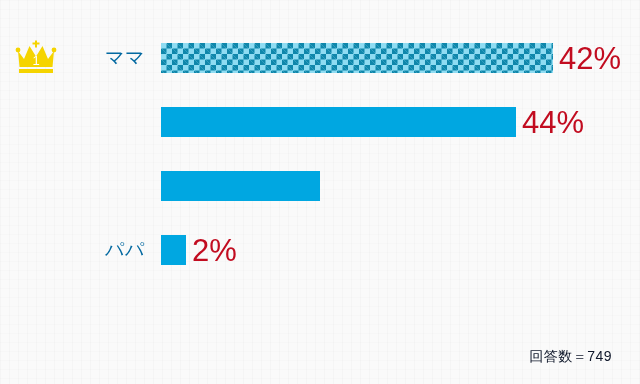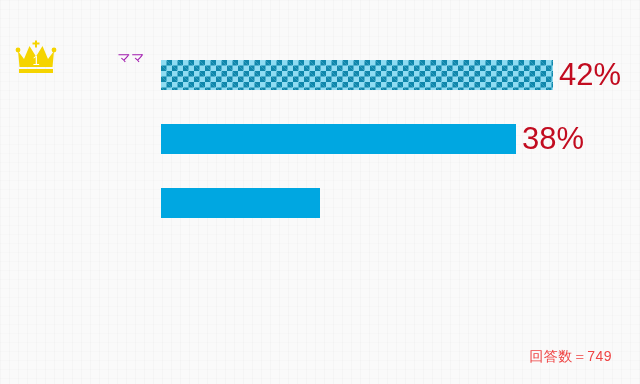--- a/index.html
+++ b/index.html
@@ -62,33 +62,33 @@
   }
 
   .crown-svg { display: block; }
 
   .cat-label {
     position: absolute;
     left: 0;
     width: 147px;
     text-align: right;
     padding-right: 2px;
-    font-size: 13px;
-    color: #a21caf;
+    font-size: 19px;
+    color: #0369a1;
     letter-spacing: 0.5px;
     white-space: nowrap;
   }
 
   .bar-area {
     position: absolute;
     left: 161px;
     right: 0;
     height: 100%;
     display: flex;
-    align-items: flex-end;
+    align-items: center;
   }
 
   .bar {
     height: 30px;
     background: #00a7e1;
     flex: 0 0 auto;
   }
 
   .bar.patterned {
     background-color: #8fdcf2;
@@ -107,21 +107,21 @@
     white-space: nowrap;
     font-weight: 400;
   }
 
   .footer {
     position: absolute;
     right: 28px;
     bottom: 18px;
     z-index: 1;
     font-size: 14px;
-    color: #ef4444;
+    color: #0f172a;
     letter-spacing: 0.5px;
   }
 </style>
 </head>
 <body>
 
 <div id="chart-root">
 
   <div class="rows">
 
@@ -141,29 +141,36 @@
       <div class="cat-label">ママ</div>
       <div class="bar-area">
         <div class="bar patterned" style="width:392px"></div>
         <div class="pct">42%</div>
       </div>
     </div>
 
     <div class="row">
       <div class="bar-area">
         <div class="bar" style="width:355px"></div>
-        <div class="pct">38%</div>
+        <div class="pct">44%</div>
       </div>
     </div>
 
     <div class="row">
       <div class="bar-area">
         <div class="bar" style="width:159px"></div>
       </div>
     </div>
 
+    <div class="row">
+      <div class="cat-label">パパ</div>
+      <div class="bar-area">
+        <div class="bar" style="width:25px"></div>
+        <div class="pct">2%</div>
+      </div>
+    </div>
 
 
   </div>
 
   <div class="footer">回答数＝749</div>
 
 </div>
 
 </body></html>

